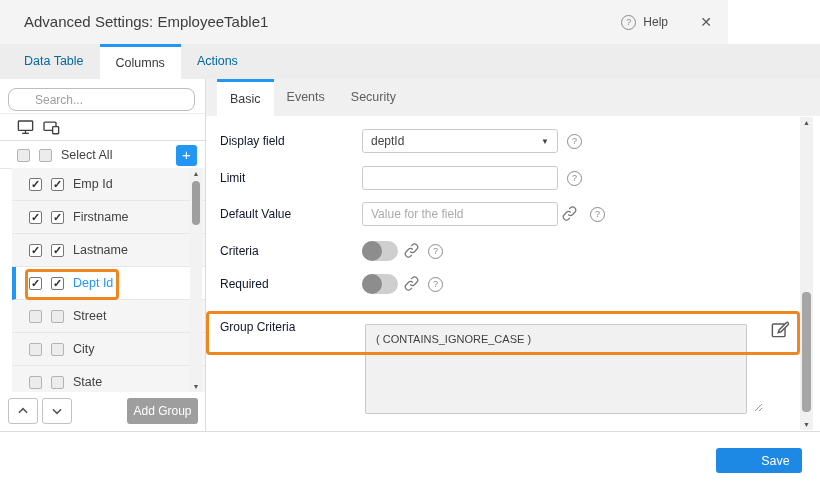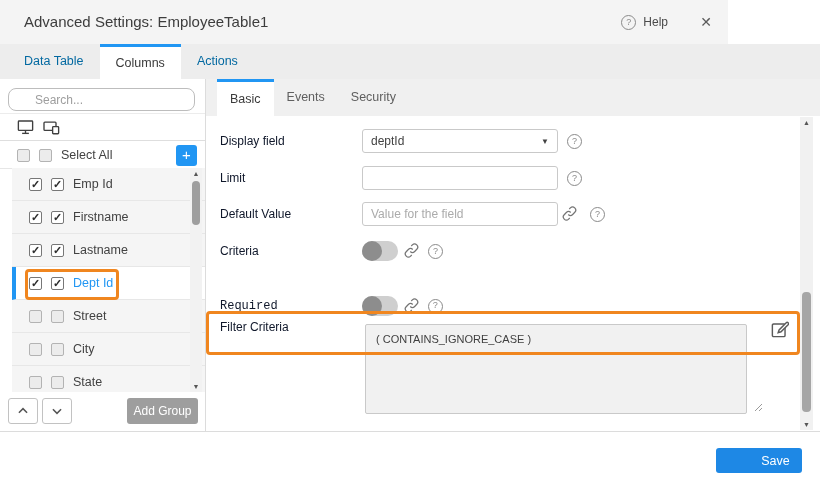--- a/index.html
+++ b/index.html
@@ -57,21 +57,21 @@
   .addgroup{position:absolute;left:127px;top:0;width:71px;height:26px;background:var(--add-group-gray);border:none;
             border-radius:3px;color:#fff;font-size:12px;font-family:"Liberation Sans",sans-serif;cursor:pointer;}
 
   
   .detail-tabs{position:absolute;left:206px;top:79px;width:642px;height:37px;background:#f0f0f0;display:flex;padding-left:11px;}
   .dtab{padding:0 13px;line-height:37px;font-size:12.5px;color:#5f5f5f;cursor:pointer;}
   .dtab.active{background:#fff;border-top:3px solid var(--accent-blue);line-height:34px;color:#3a3a3a;}
 
   
   .frow{position:absolute;left:206px;width:608px;height:24px;}
-  .fr1{top:129px;} .fr2{top:166px;} .fr3{top:202px;} .fr4{top:241px;height:20px;} .fr5{top:296px;height:20px;font-family:Liberation Mono, monospace;}
+  .fr1{top:129px;} .fr2{top:166px;} .fr3{top:202px;} .fr4{top:241px;height:20px;} .fr5{top:274px;height:20px;}
   .fr6{top:311px;height:103px;}
   .flabel{position:absolute;left:14px;line-height:24px;font-size:12px;color:#0f172a;}
   .fr4 .flabel,.fr5 .flabel{line-height:20px;}
   .fr6 .flabel{top:9px;line-height:14px;}
   .fselect{position:absolute;left:156px;top:0;width:196px;height:24px;border:1px solid #c9c9c9;border-radius:3px;
            background:#fff;display:flex;align-items:center;padding:0 8px;cursor:pointer;}
   .fselect .caret{margin-left:auto;font-size:8px;color:#424242;}
   .finput{position:absolute;left:156px;top:0;width:196px;height:24px;border:1px solid #c9c9c9;border-radius:3px;
           padding:0 8px;font-family:"Liberation Sans",sans-serif;font-size:12px;color:#424242;outline:none;}
   .finput::placeholder{color:#ababab;}
@@ -254,21 +254,21 @@
         <span class="knob"></span>
       </div>
     <svg class="linkpos2" width="15" height="15" viewBox="0 0 24 24" fill="none" stroke="#757575" stroke-width="2">
         <path d="M10 13.5a5 5 0 0 0 7.07 0l3.4-3.4a5 5 0 0 0-7.07-7.07l-1.8 1.8"></path>
         <path d="M14 10.5a5 5 0 0 0-7.07 0l-3.4 3.4a5 5 0 0 0 7.07 7.07l1.8-1.8"></path>
       </svg>
     <span class="qcircle qpos3">?</span>
   </div>
 
   <div class="frow fr6">
-    <span class="flabel">Filter Criteria</span>
+    <span class="flabel">Group Criteria</span>
     <div class="ftextarea">( CONTAINS_IGNORE_CASE )</div>
     <svg class="grip" width="10" height="10" viewBox="0 0 10 10" style="position:absolute;left:547px;top:91px;">
         <line x1="2" y1="9" x2="9" y2="2" stroke="#9a9a9a" stroke-width="1"></line>
         <line x1="6" y1="9" x2="9" y2="6" stroke="#9a9a9a" stroke-width="1"></line>
       </svg>
     <svg class="editicon" width="19" height="19" viewBox="0 0 24 24" fill="none" stroke="#5a5a5a" stroke-width="1.8">
         <rect x="3" y="5" width="16" height="16" rx="1.5"></rect>
         <path d="M20.5 3.5l-9 9-1.2 3.6 3.6-1.2 9-9a1.7 1.7 0 0 0-2.4-2.4z" fill="#fff"></path>
       </svg>
     <span class="hl-ring"></span>

